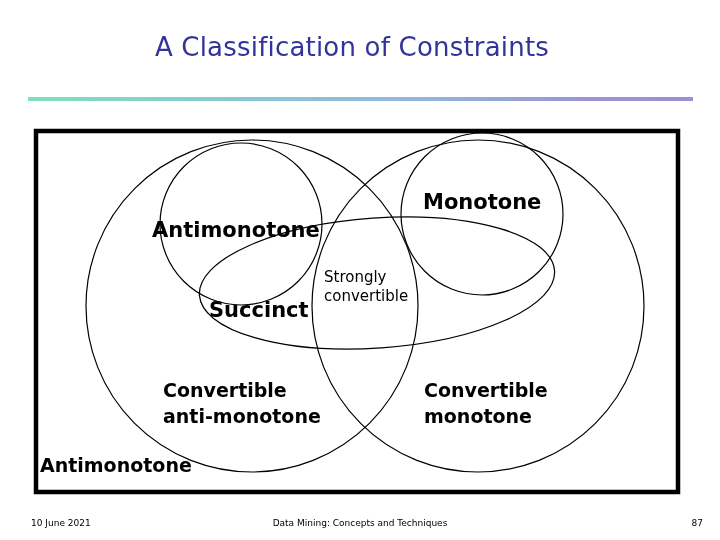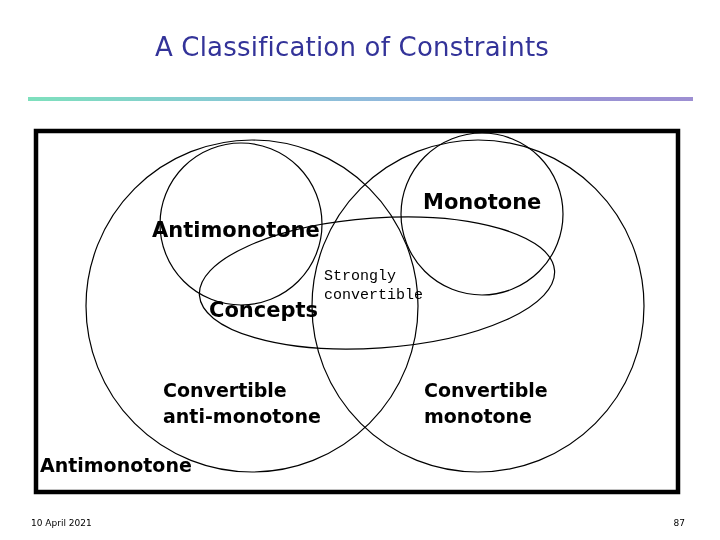--- a/index.html
+++ b/index.html
@@ -72,21 +72,20 @@
   }
   #label-succinct {
     left: 209px; top: 299px;
     font-size: 21px;
   }
   #label-strongly-convertible {
     left: 324px; top: 268px;
     font-size: 15px;
     font-weight: normal;
     line-height: 1.25;
-    font-family: Liberation Mono, monospace;
   }
   #label-convertible-anti-monotone {
     left: 163px; top: 378px;
     font-size: 19px;
     line-height: 1.35;
   }
   #label-convertible-monotone {
     left: 424px; top: 378px;
     font-size: 19px;
     line-height: 1.35;
@@ -112,21 +111,21 @@
     left: 31px; top: 0;
   }
   #footer-center {
     position: absolute;
     left: 0; top: 0;
     width: 720px;
     text-align: center;
   }
   #footer-page {
     position: absolute;
-    right: 35px; top: 0;
+    right: 17px; top: 0;
     text-align: right;
     padding-left: 25px;
   }
 </style>
 </head>
 <body>
 
 <div id="slide-title">A Classification of Constraints</div>
 
 <div id="title-rule"></div>
@@ -145,29 +144,30 @@
     <circle cx="482" cy="214" r="81" fill="none" stroke="#000000" stroke-width="1.2"></circle>
 
     <ellipse cx="377" cy="283" rx="178" ry="65" transform="rotate(-4 377 283)" fill="none" stroke="#000000" stroke-width="1.2"></ellipse>
   </svg>
 </div>
 
 <div class="dlabel bold" id="label-antimonotone">Antimonotone</div>
 
 <div class="dlabel bold" id="label-monotone">Monotone</div>
 
-<div class="dlabel bold" id="label-succinct">Concepts</div>
+<div class="dlabel bold" id="label-succinct">Succinct</div>
 
 <div class="dlabel" id="label-strongly-convertible">Strongly
 convertible</div>
 
 <div class="dlabel bold" id="label-convertible-anti-monotone">Convertible
 anti-monotone</div>
 
 <div class="dlabel bold" id="label-convertible-monotone">Convertible
 monotone</div>
 
 <div class="dlabel bold" id="label-inconvertible">Antimonotone</div>
 
 <div id="slide-footer">
-  <span id="footer-date">10 April 2021</span>
+  <span id="footer-date">10 June 2021</span>
+  <span id="footer-center">Data Mining: Concepts and Techniques</span>
   <span id="footer-page">87</span>
 </div>
 
 </body></html>

